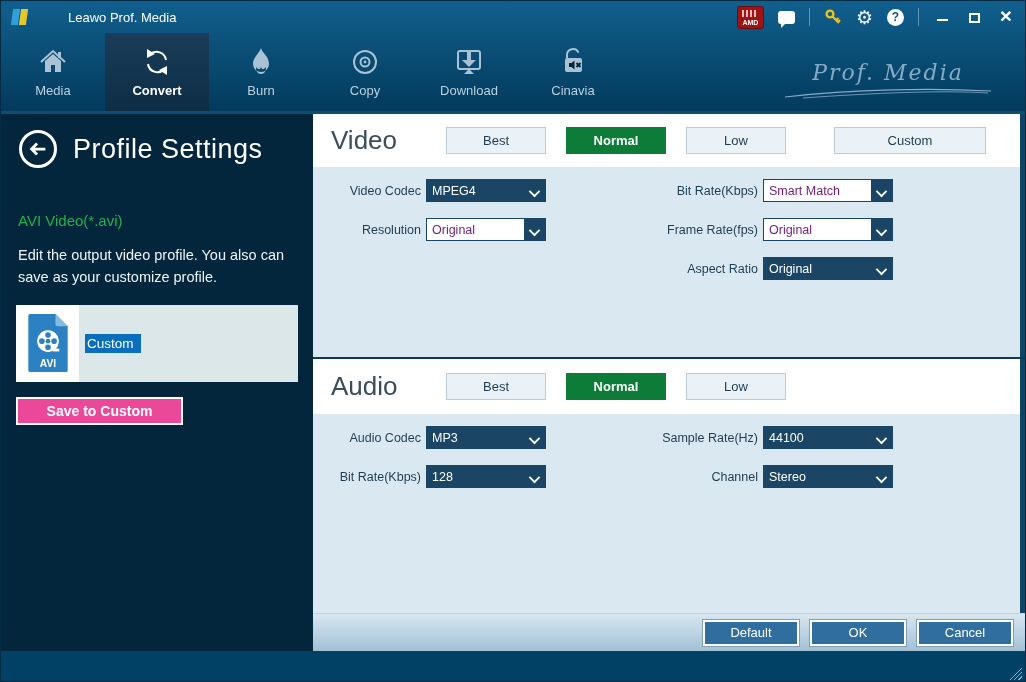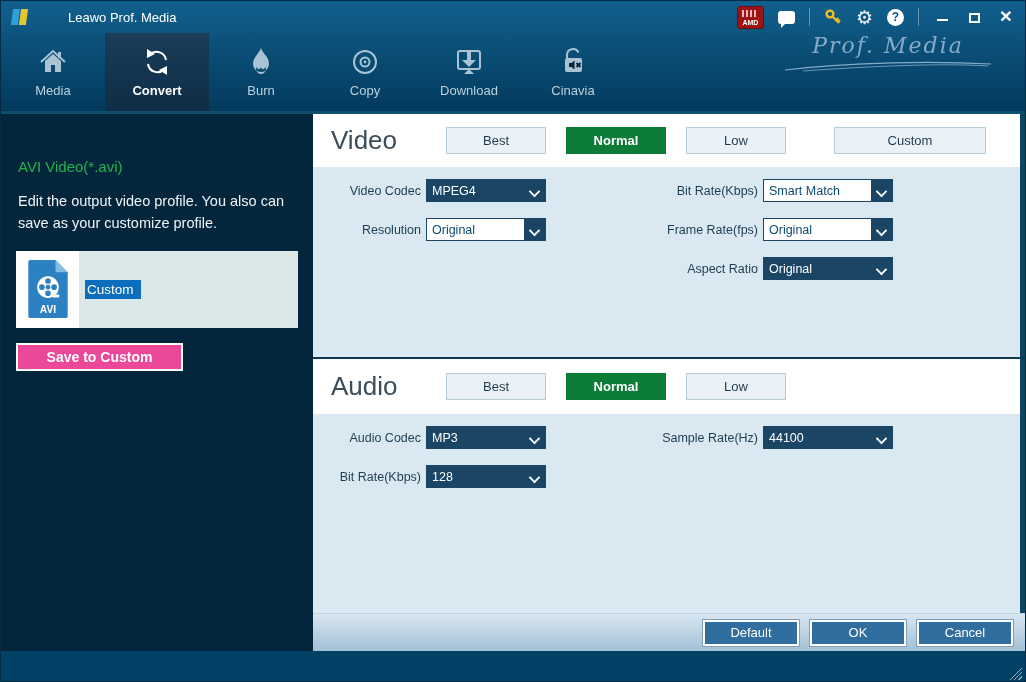--- a/index.html
+++ b/index.html
@@ -27,21 +27,21 @@
 
   
   .nav { height:78px; background:linear-gradient(180deg,#0d547e,#033a5d); display:flex; position:relative; }
   .tab { width:104px; display:flex; flex-direction:column; align-items:center; justify-content:center; gap:5px; color:#b9d1df; font-size:13px; cursor:default; }
   .tab svg { width:32px; height:32px; }
   .tab .ic { stroke:#a9c3d4; fill:none; stroke-width:2; }
   .tab .icf { fill:#a9c3d4; }
   .tab.active { background:linear-gradient(180deg,#1a3d59,#0e2d46); color:#fff; font-weight:bold; }
   .tab.active .ic { stroke:#fff; }
   .tab.active .icf { fill:#fff; }
-  .brand { position:absolute; right:32px; top:0; width:210px; text-align:center; color:#86abc7; font-family:"DejaVu Serif", serif; font-style:italic; font-size:22px; letter-spacing:2px; }
+  .brand { position:absolute; right:32px; top:27px; width:210px; text-align:center; color:#86abc7; font-family:"DejaVu Serif", serif; font-style:italic; font-size:22px; letter-spacing:2px; }
   .brand svg { display:block; margin-top:2px; }
 
   
   .content { display:flex; height:540px; border-top:3px solid #0e4f6e; }
 
   .sidebar { width:312px; background:#04263c; flex-shrink:0; }
   .back-row { display:flex; align-items:center; margin:16px 0 0 18px; }
   .back-circle { width:38px; height:38px; border:3px solid #fff; border-radius:50%; display:flex; align-items:center; justify-content:center; }
   .side-title { color:#fff; font-size:27px; font-weight:400; margin-left:16px; letter-spacing:.5px; }
   .profile-name { color:#23b14b; font-size:15px; margin:44px 17px 0; }
@@ -62,21 +62,21 @@
   .qbtn.wide { width:152px; margin-left:48px; }
   .sec-body { background:#d9e8f1; padding-top:12px; }
   .video-body { height:190px; }
   .audio-body { flex:1; }
   .fields { display:grid; grid-template-columns:345px auto; row-gap:16px; }
   .field { display:flex; align-items:center; height:23px; }
   .field .flabel { width:108px; text-align:right; margin-right:5px; font-size:12.5px; color:#1d3d52; }
   .fcol2 .flabel { width:100px; }
   .select { display:flex; width:120px; height:23px; border:1px solid #1b4564; background:#fff; cursor:pointer; }
   .fcol2 .select { width:130px; }
-  .select .val { flex:1; font-size:12.5px; color:#0c4a6e; padding:4px 0 0 5px; white-space:nowrap; overflow:hidden; }
+  .select .val { flex:1; font-size:12.5px; color:#701a75; padding:4px 0 0 5px; white-space:nowrap; overflow:hidden; }
   .select .chev { width:21px; background:#1b4564; position:relative; flex-shrink:0; }
   .select .chev::after { content:""; position:absolute; left:6px; top:7px; width:7px; height:7px; border-right:2px solid #fff; border-bottom:2px solid #fff; transform:rotate(45deg) scale(.9); }
   .select.dark { background:#1b4564; }
   .select.dark .val { color:#fff; }
   .sec-sep { height:2px; background:#0d3a55; flex-shrink:0; }
 
   .bottom-bar { height:38px; background:linear-gradient(180deg,#d8e6f0,#a2c0d6); border-top:1px solid #c2d4e2; display:flex; align-items:center; justify-content:flex-end; gap:11px; padding-right:12px; flex-shrink:0; }
   .foot-btn { width:96px; height:26px; background:#2f6e9e; border:2px solid #fff; color:#fff; font-size:13px; font-family:"Liberation Sans",sans-serif; box-shadow:0 0 0 1px #7fa0b8; cursor:pointer; }
 
   .footer { height:32px; background:#004165; position:relative; }
@@ -168,20 +168,28 @@
       <svg width="210" height="12" viewBox="0 0 210 12">
         <path d="M2 10 C 70 2, 150 1, 208 4" stroke="#86abc7" stroke-width="1.2" fill="none"></path>
         <path d="M20 11 C 90 6, 160 3, 205 6" stroke="#86abc7" stroke-width="0.8" fill="none"></path>
       </svg>
     </div>
   </div>
 
   <div class="content">
 
     <div class="sidebar">
+      <div class="back-row">
+        <div class="back-circle">
+          <svg width="22" height="22" viewBox="0 0 24 24">
+            <path d="M20 12 H6 M11 6 l-6 6 6 6" stroke="#fff" stroke-width="3" fill="none"></path>
+          </svg>
+        </div>
+        <div class="side-title">Profile Settings</div>
+      </div>
       <div class="profile-name">AVI Video(*.avi)</div>
       <div class="desc">Edit the output video profile. You also can save as your customize profile.</div>
       <div class="card">
         <div class="card-icon-area">
           <svg width="46" height="60" viewBox="0 0 48 64">
             <path d="M5 1 h27 l13 13 v47 a2 2 0 0 1 -2 2 H5 a2 2 0 0 1 -2 -2 V3 a2 2 0 0 1 2 -2 Z" fill="#2c81c2"></path>
             <path d="M32 1 l13 13 h-11 a2 2 0 0 1 -2 -2 Z" fill="#85bde2"></path>
             <circle cx="24" cy="30" r="11.5" fill="#fff"></circle>
             <circle cx="24" cy="30" r="2.5" fill="#2c81c2"></circle>
             <circle cx="24" cy="23.5" r="3" fill="#2c81c2"></circle>
@@ -275,20 +283,27 @@
               <span class="chev"></span>
             </div>
           </div>
           <div class="field fcol1">
             <span class="flabel">Bit Rate(Kbps)</span>
             <div class="select dark">
               <span class="val">128</span>
               <span class="chev"></span>
             </div>
           </div>
+          <div class="field fcol2">
+            <span class="flabel">Channel</span>
+            <div class="select dark">
+              <span class="val">Stereo</span>
+              <span class="chev"></span>
+            </div>
+          </div>
         </div>
       </div>
 
       <div class="bottom-bar">
         <button class="foot-btn">Default</button>
         <button class="foot-btn">OK</button>
         <button class="foot-btn">Cancel</button>
       </div>
 
     </div>

